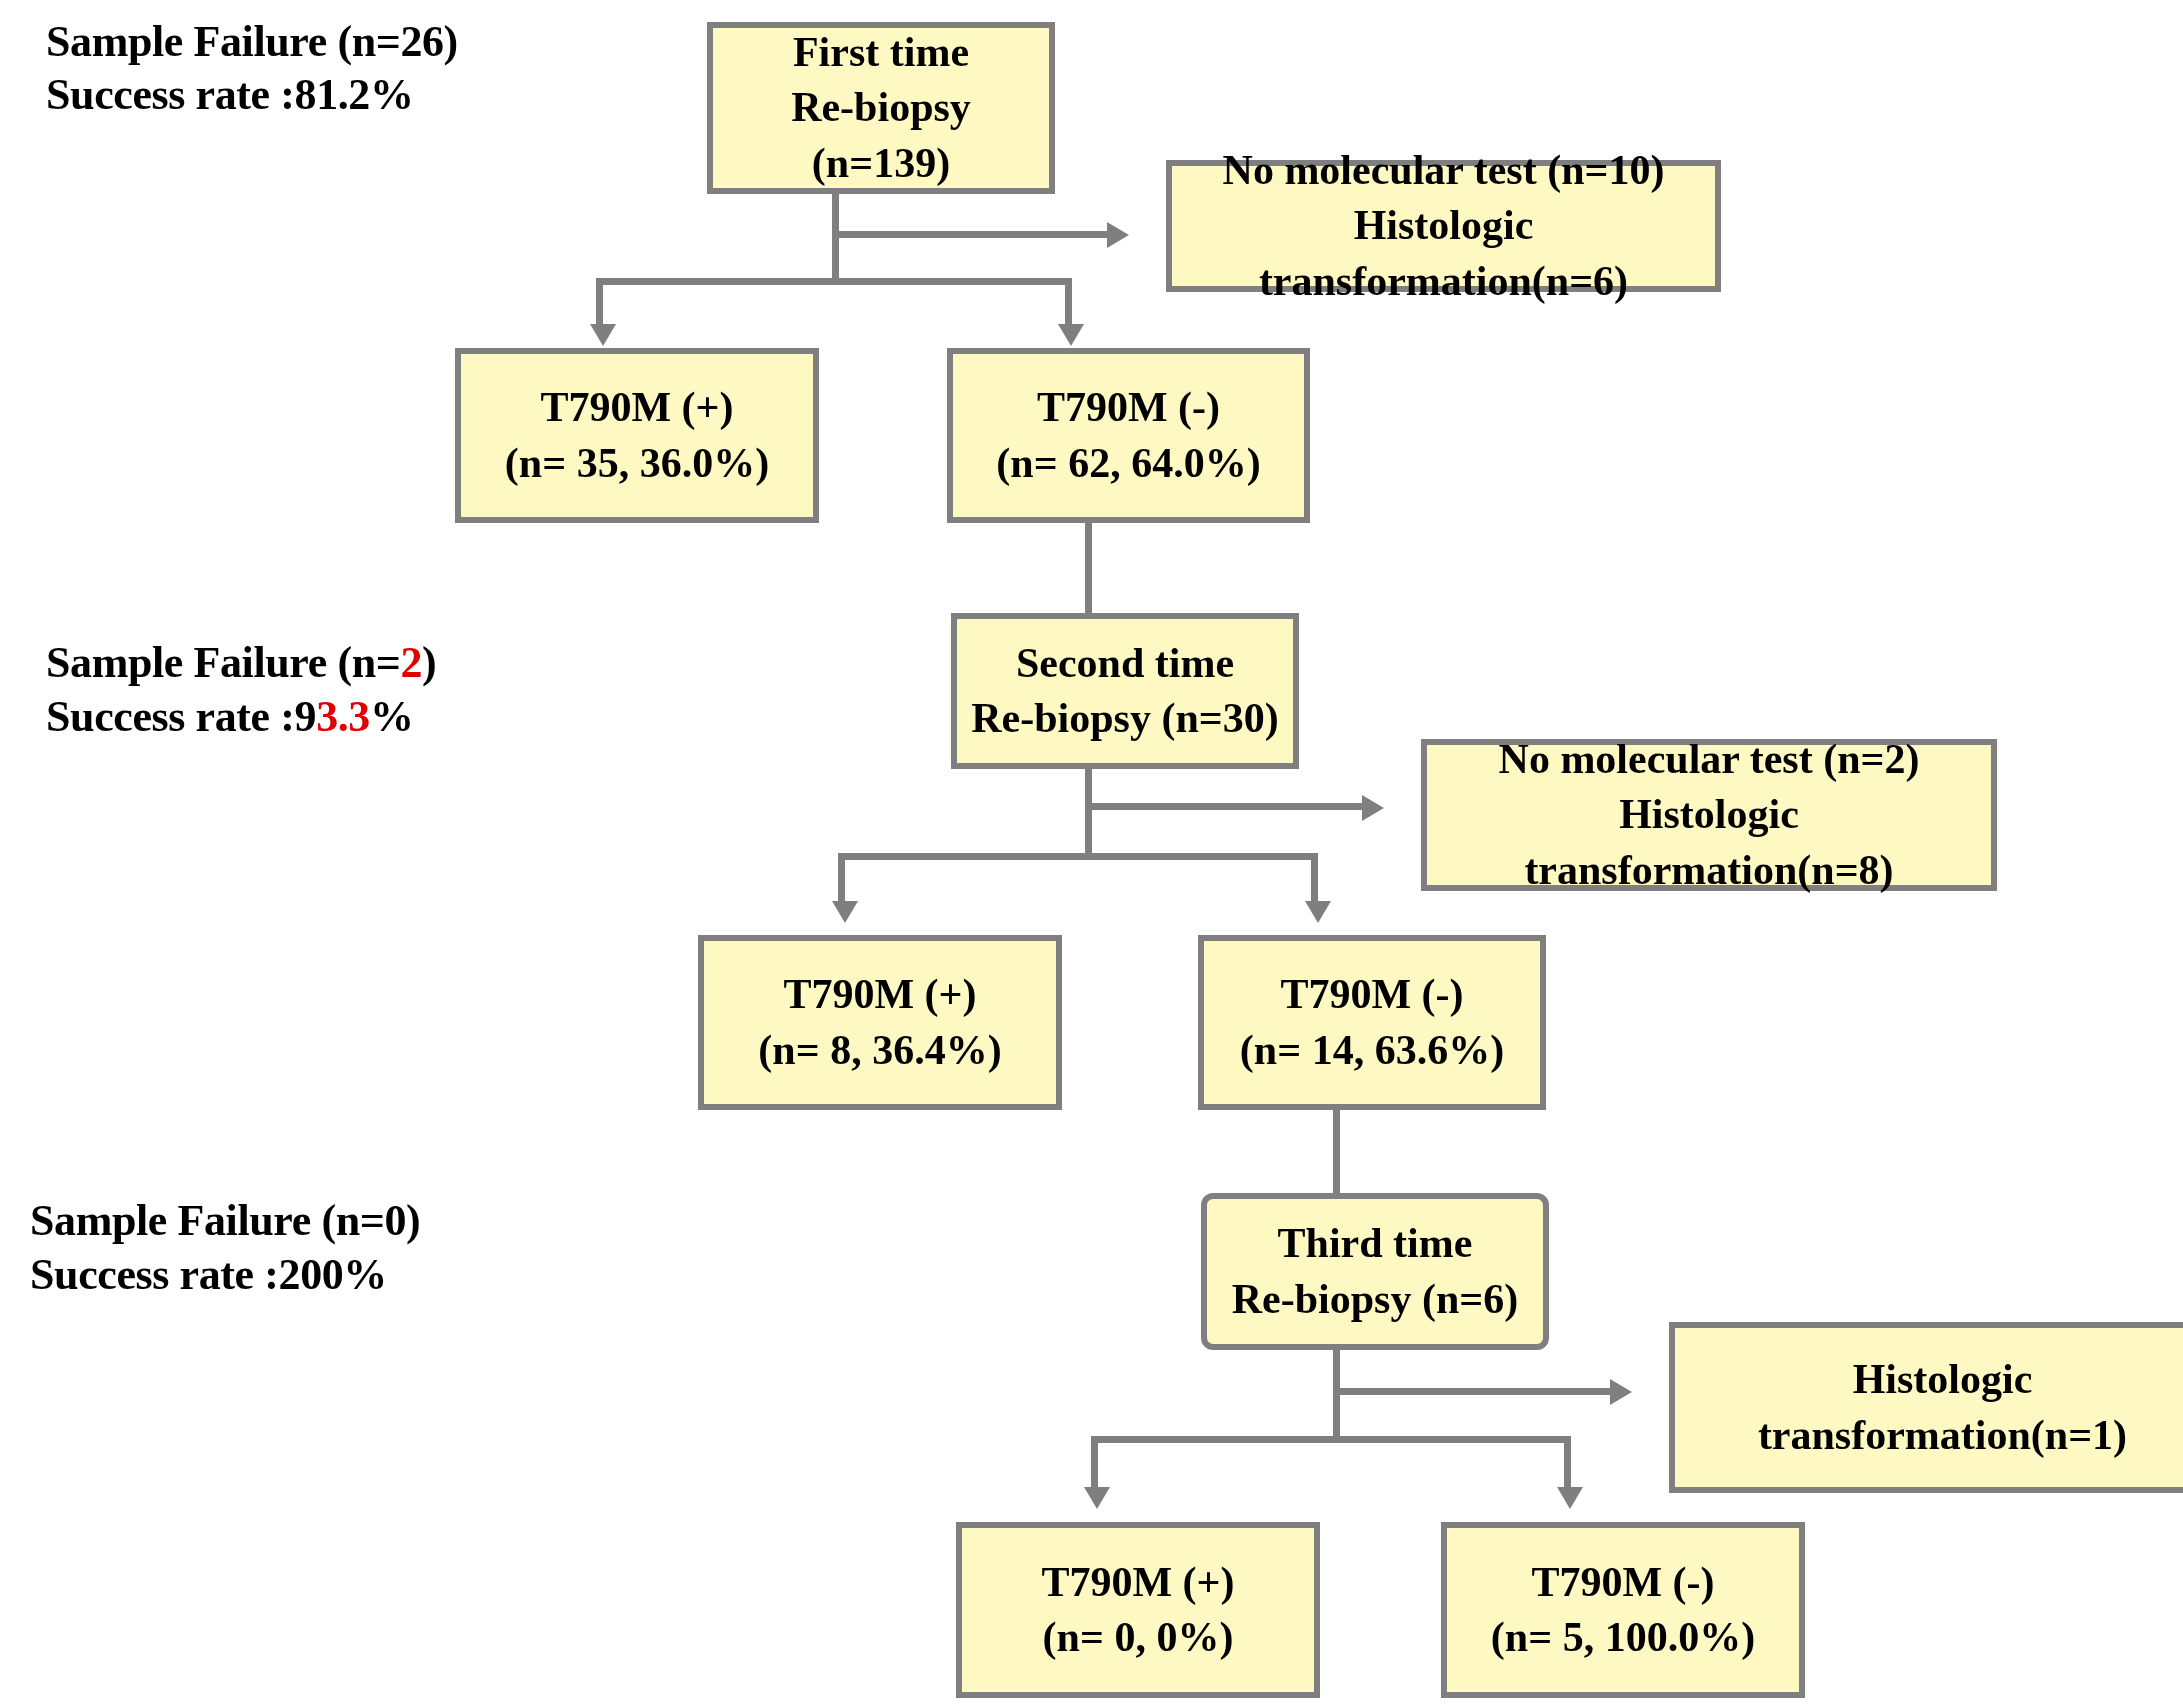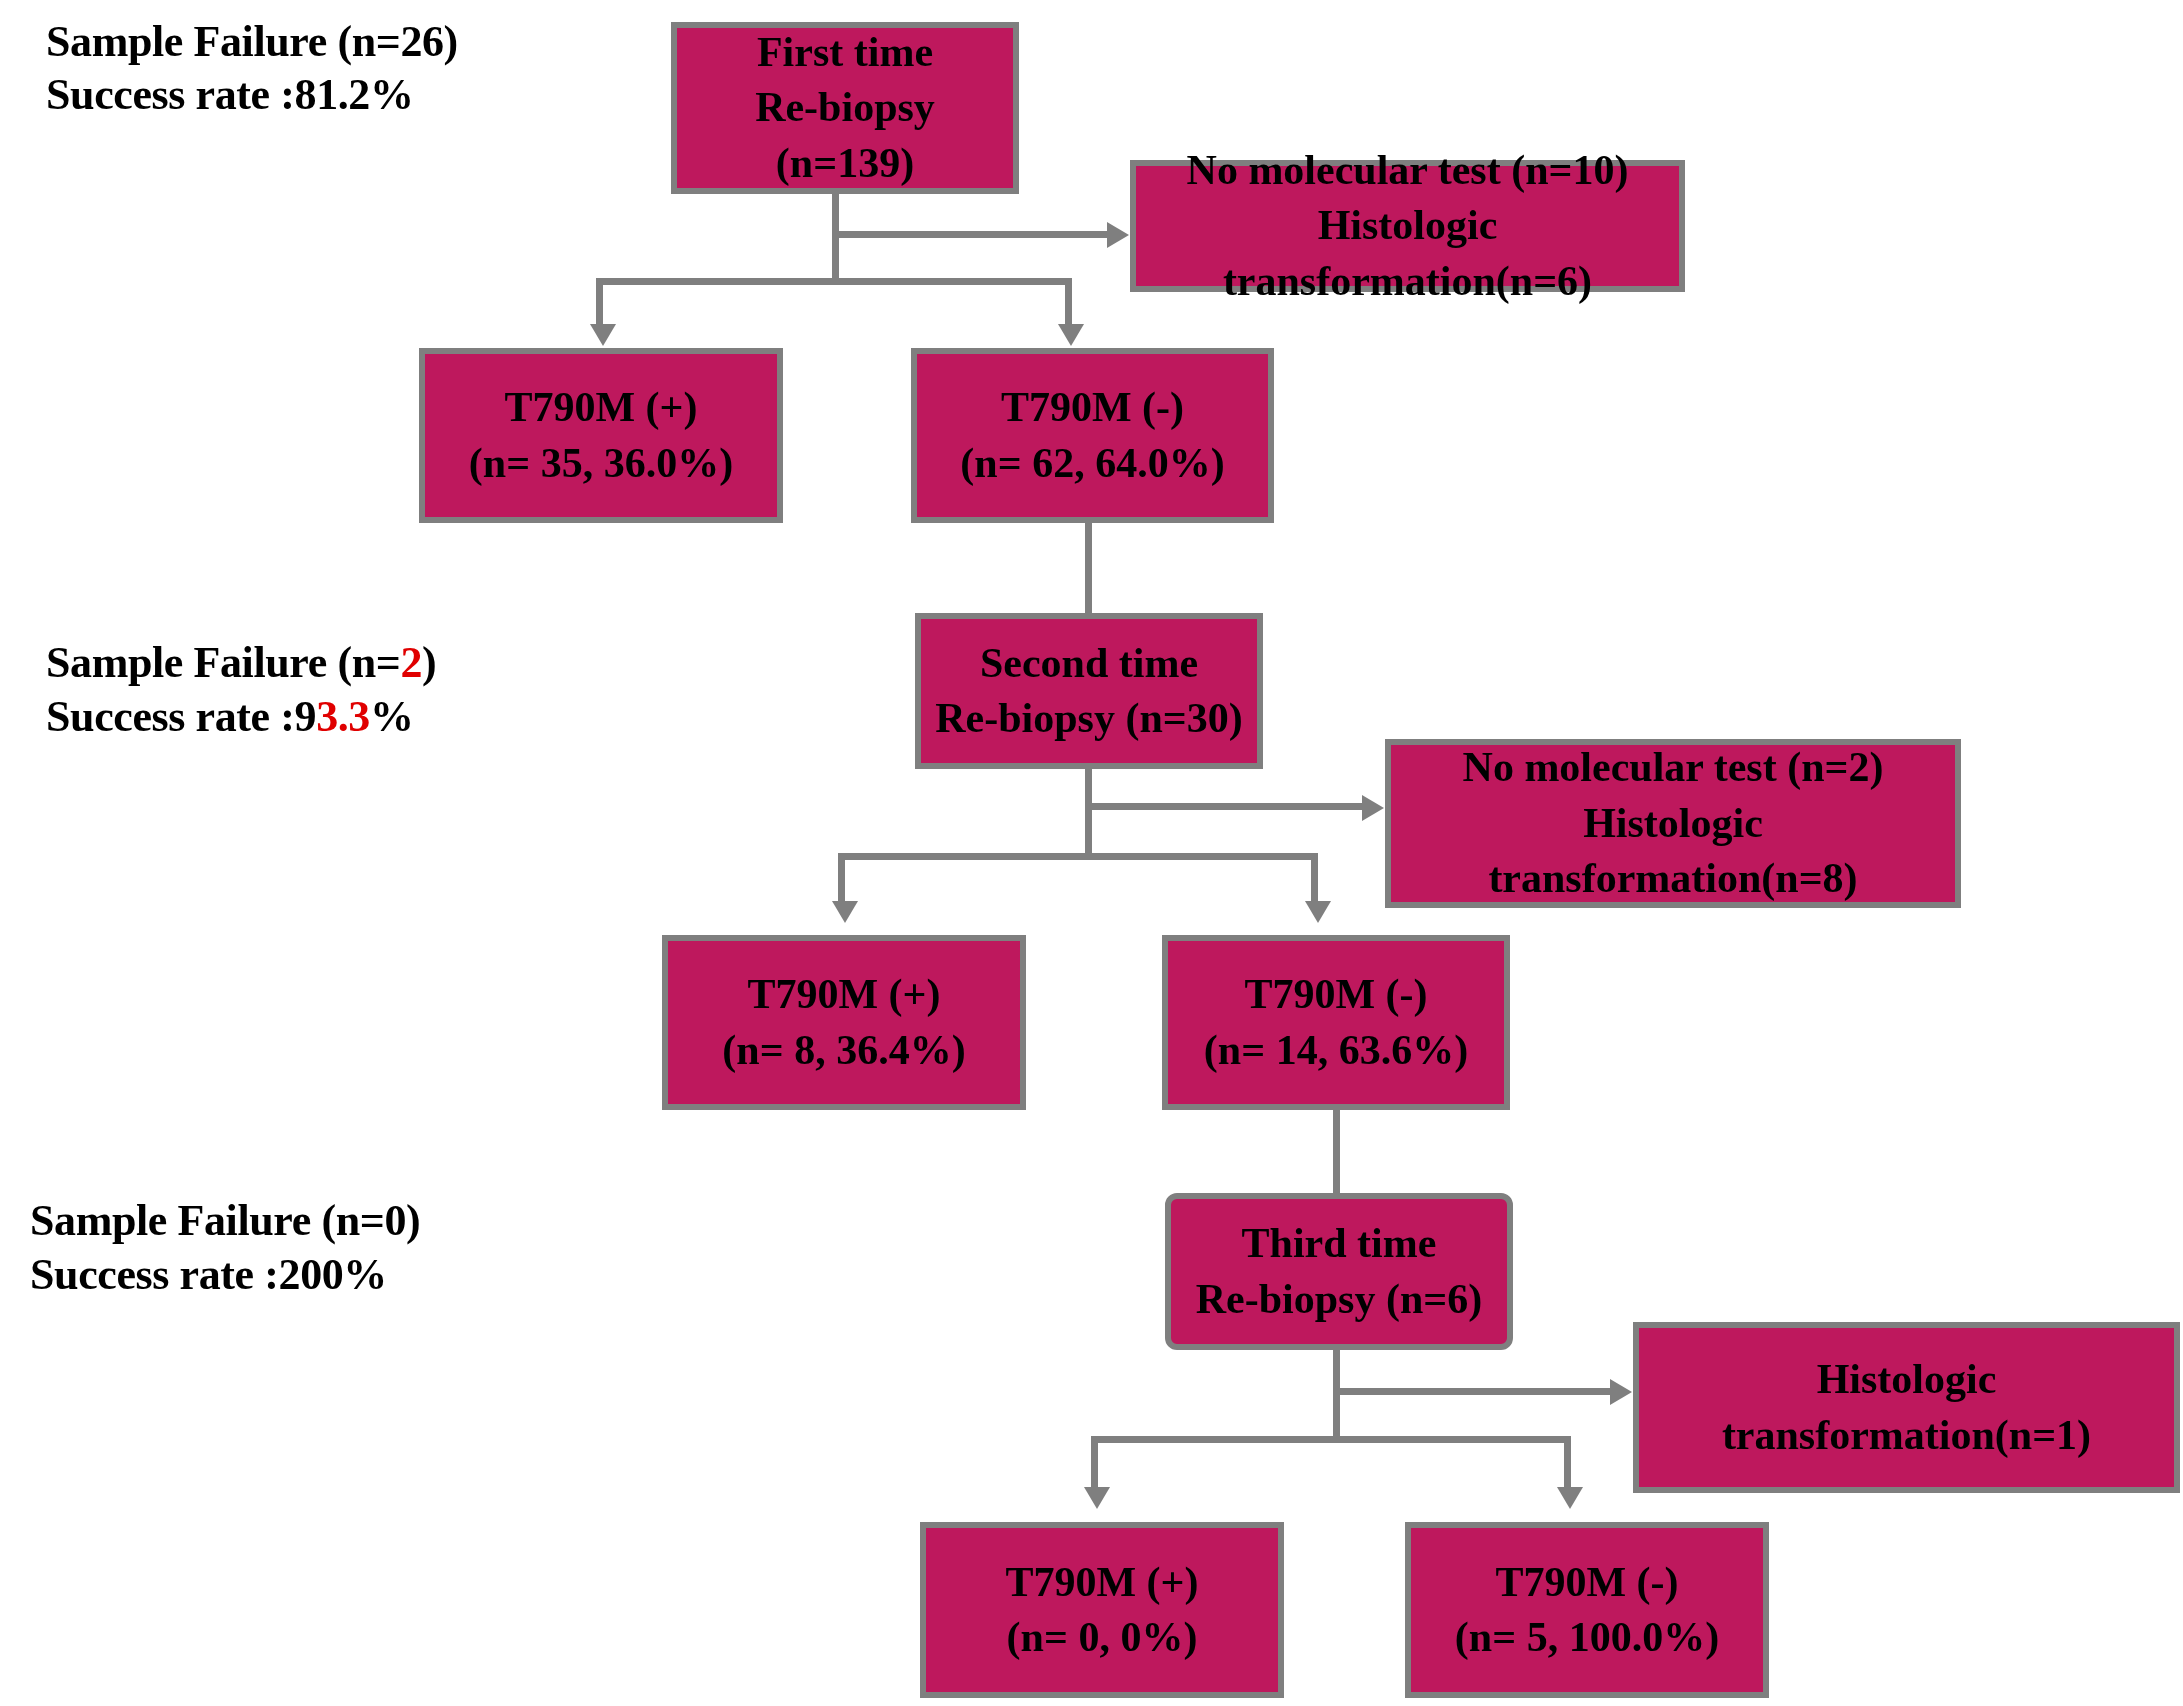--- a/index.html
+++ b/index.html
@@ -30,32 +30,33 @@
     letter-spacing: -0.4px;
     margin-left: 30px;
   }
   .side-label .red { color: #e00000; }
 
   
   .node {
     position: absolute;
     box-sizing: border-box;
     border: 6.6px solid #7f7f7f;
-    background: #be185d;
+    background: #fef9c3;
     display: flex;
     flex-direction: column;
     align-items: center;
     justify-content: center;
     text-align: center;
     font-family: "Liberation Serif", "DejaVu Serif", serif;
     font-weight: bold;
     font-size: 42px;
     line-height: 1.32;
     color: #000000;
     padding: 2.9px 7.3px;
+    margin-left: 36px;
   }
   .node .ln { display: block; white-space: nowrap; }
 
   
   .vline {
     position: absolute;
     background: #7f7f7f;
     width: 6.6px;
   }
   .hline {
@@ -165,21 +166,21 @@
   <div class="node" style="left:911px; top:348px; width:363px; height:175px;">
     <span class="ln">T790M (-)</span>
     <span class="ln">(n= 62, 64.0%)</span>
   </div>
 
   <div class="node" style="left:915px; top:613px; width:348px; height:156px;">
     <span class="ln">Second time</span>
     <span class="ln">Re-biopsy (n=30)</span>
   </div>
 
-  <div class="node" style="left:1385px; top:739px; width:576px; height:169px;">
+  <div class="node" style="left:1385px; top:739px; width:576px; height:152px;">
     <span class="ln">No molecular test (n=2)</span>
     <span class="ln">Histologic</span>
     <span class="ln">transformation(n=8)</span>
   </div>
 
   <div class="node" style="left:662px; top:935px; width:364px; height:175px;">
     <span class="ln">T790M (+)</span>
     <span class="ln">(n= 8, 36.4%)</span>
   </div>
 

